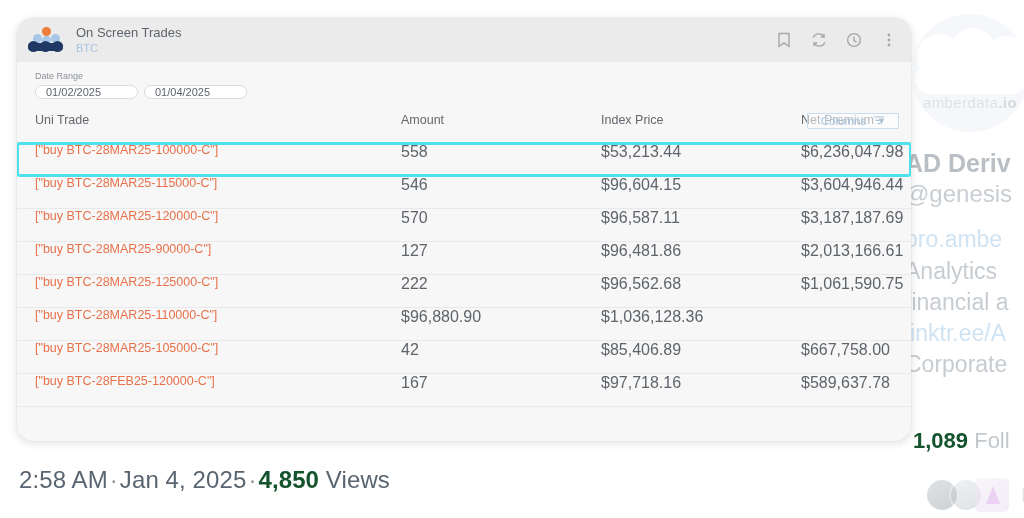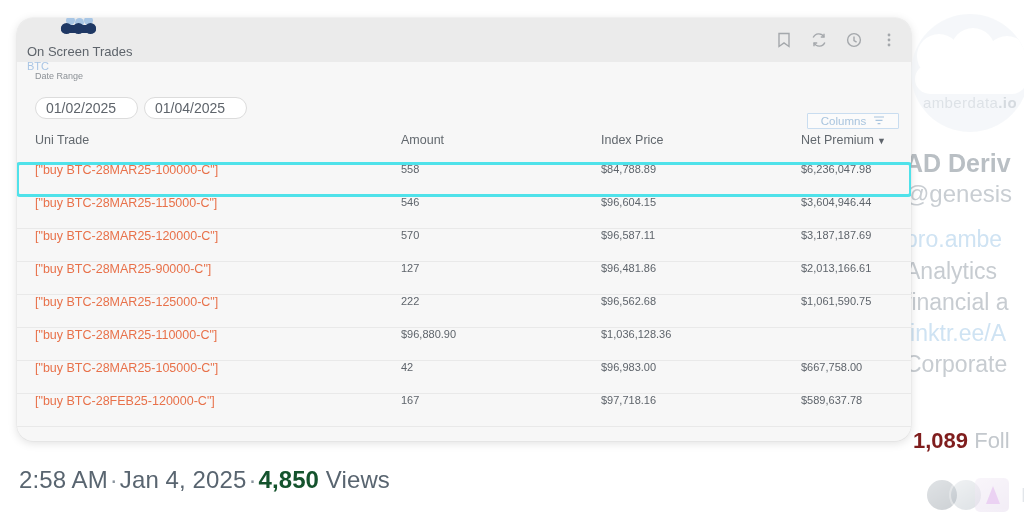--- a/index.html
+++ b/index.html
@@ -63,21 +63,21 @@
     white-space: nowrap;
   }
   .bg-followers {
     position: absolute;
     left: 913px;
     top: 428px;
     font-size: 22px;
     color: #c3c8cd;
     white-space: nowrap;
   }
-  .bg-followers b { color: #7f1d1d; }
+  .bg-followers b { color: #14532d; }
 
   .bg-avatars {
     position: absolute;
     left: 925px;
     top: 478px;
     display: flex;
     align-items: center;
   }
   .bg-av {
     width: 34px; height: 34px;
@@ -172,21 +172,20 @@
     display: flex;
     align-items: center;
     padding: 0 14px 0 10px;
     position: relative;
   }
 
   .brand {
     display: flex;
     align-items: center;
     gap: 9px;
-    flex-direction: column;
   }
 
   .brand-logo {
     width: 40px; height: 28px;
     position: relative;
     flex: 0 0 auto;
   }
   .bl-dot { position: absolute; border-radius: 50%; }
   .bl-orange { width: 9px; height: 9px; background: #ed7d3a; left: 15px; top: 1px; }
   .bl-lb1 { width: 9px; height: 9px; background: #a8c6e5; left: 6px;  top: 8px; }
@@ -232,30 +231,30 @@
   .htool svg { display: block; }
 
   
   .filters {
     padding: 9px 0 8px 18px;
     background: #f7f7f7;
   }
   .filter-label {
     font-size: 9px;
     color: #8c9196;
-    margin-bottom: 16px;
+    margin-bottom: 4px;
   }
   .date-inputs { display: flex; gap: 6px; }
   .date-input {
     width: 103px;
-    height: 22px;
+    height: 14px;
     background: #ffffff;
     border: 1px solid #dcdcdc;
     border-radius: 11px;
-    font-size: 14px;
+    font-size: 11px;
     color: #5e646b;
     padding: 0 10px;
     font-family: "Liberation Sans", sans-serif;
     outline: none;
   }
 
   
   .columns-btn {
     position: absolute;
     right: 12px;
@@ -300,21 +299,21 @@
   .c-index  { width: 200px; flex: 0 0 200px; }
   .c-net    { flex: 1 1 auto; }
 
   .cell-trade {
     color: #e8714a;
     font-size: 12.5px;
     white-space: nowrap;
   }
   .cell-num {
     color: #5e646b;
-    font-size: 11px;
+    font-size: 16px;
   }
   .sort-arrow {
     font-size: 9px;
     margin-left: 3px;
     color: #5e646b;
   }
 
   .row-highlight {
     outline: 3px solid #4fe2ea;
     outline-offset: -2px;
@@ -451,21 +450,21 @@
       <div class="c-index">Index Price</div>
       <div class="c-net">
         <span>Net Premium</span><span class="sort-arrow">▼</span>
       </div>
     </div>
 
     <div id="table-body">
         <div class="trow tbody-row row-highlight">
           <div class="c-trade cell-trade">["buy BTC-28MAR25-100000-C"]</div>
           <div class="c-amount cell-num">558</div>
-          <div class="c-index cell-num">$84,788.89</div>
+          <div class="c-index cell-num">$53,213.44</div>
           <div class="c-net cell-num">$6,236,047.98</div>
         </div>
         <div class="trow tbody-row">
           <div class="c-trade cell-trade">["buy BTC-28MAR25-115000-C"]</div>
           <div class="c-amount cell-num">546</div>
           <div class="c-index cell-num">$96,604.15</div>
           <div class="c-net cell-num">$3,604,946.44</div>
         </div>
         <div class="trow tbody-row">
           <div class="c-trade cell-trade">["buy BTC-28MAR25-120000-C"]</div>
@@ -486,21 +485,21 @@
           <div class="c-net cell-num">$1,061,590.75</div>
         </div>
         <div class="trow tbody-row">
           <div class="c-trade cell-trade">["buy BTC-28MAR25-110000-C"]</div>
           <div class="c-index cell-num">$96,880.90</div>
           <div class="c-net cell-num">$1,036,128.36</div>
         </div>
         <div class="trow tbody-row">
           <div class="c-trade cell-trade">["buy BTC-28MAR25-105000-C"]</div>
           <div class="c-amount cell-num">42</div>
-          <div class="c-index cell-num">$96,983.00</div>
+          <div class="c-index cell-num">$85,406.89</div>
           <div class="c-net cell-num">$667,758.00</div>
         </div>
         <div class="trow tbody-row">
           <div class="c-trade cell-trade">["buy BTC-28FEB25-120000-C"]</div>
           <div class="c-amount cell-num">167</div>
           <div class="c-index cell-num">$97,718.16</div>
           <div class="c-net cell-num">$589,637.78</div>
         </div>
       </div>
 

